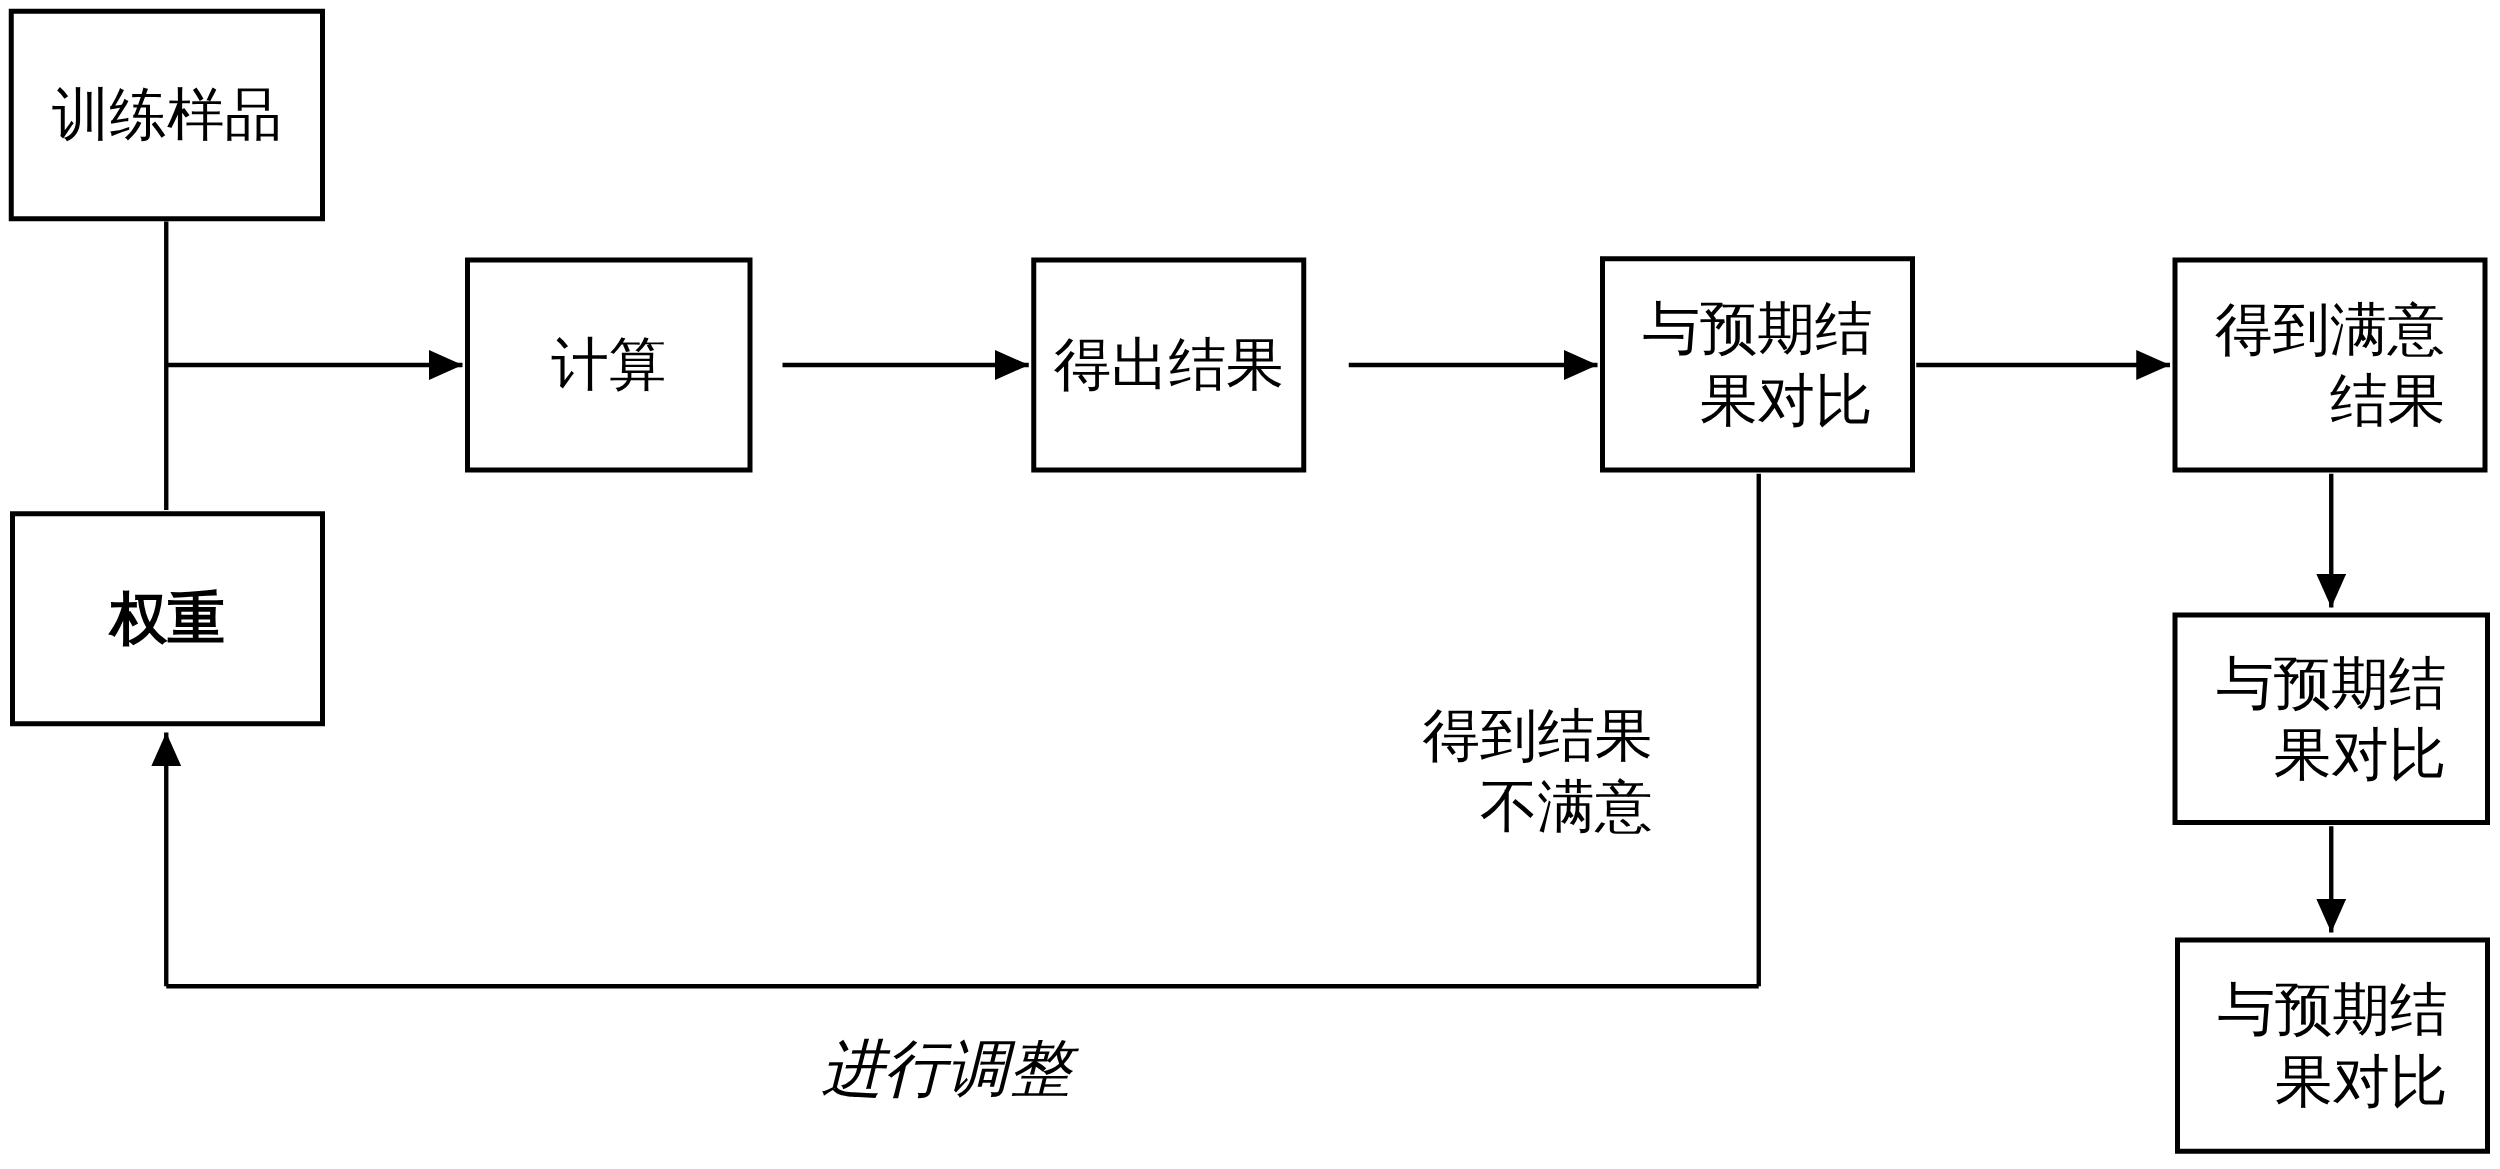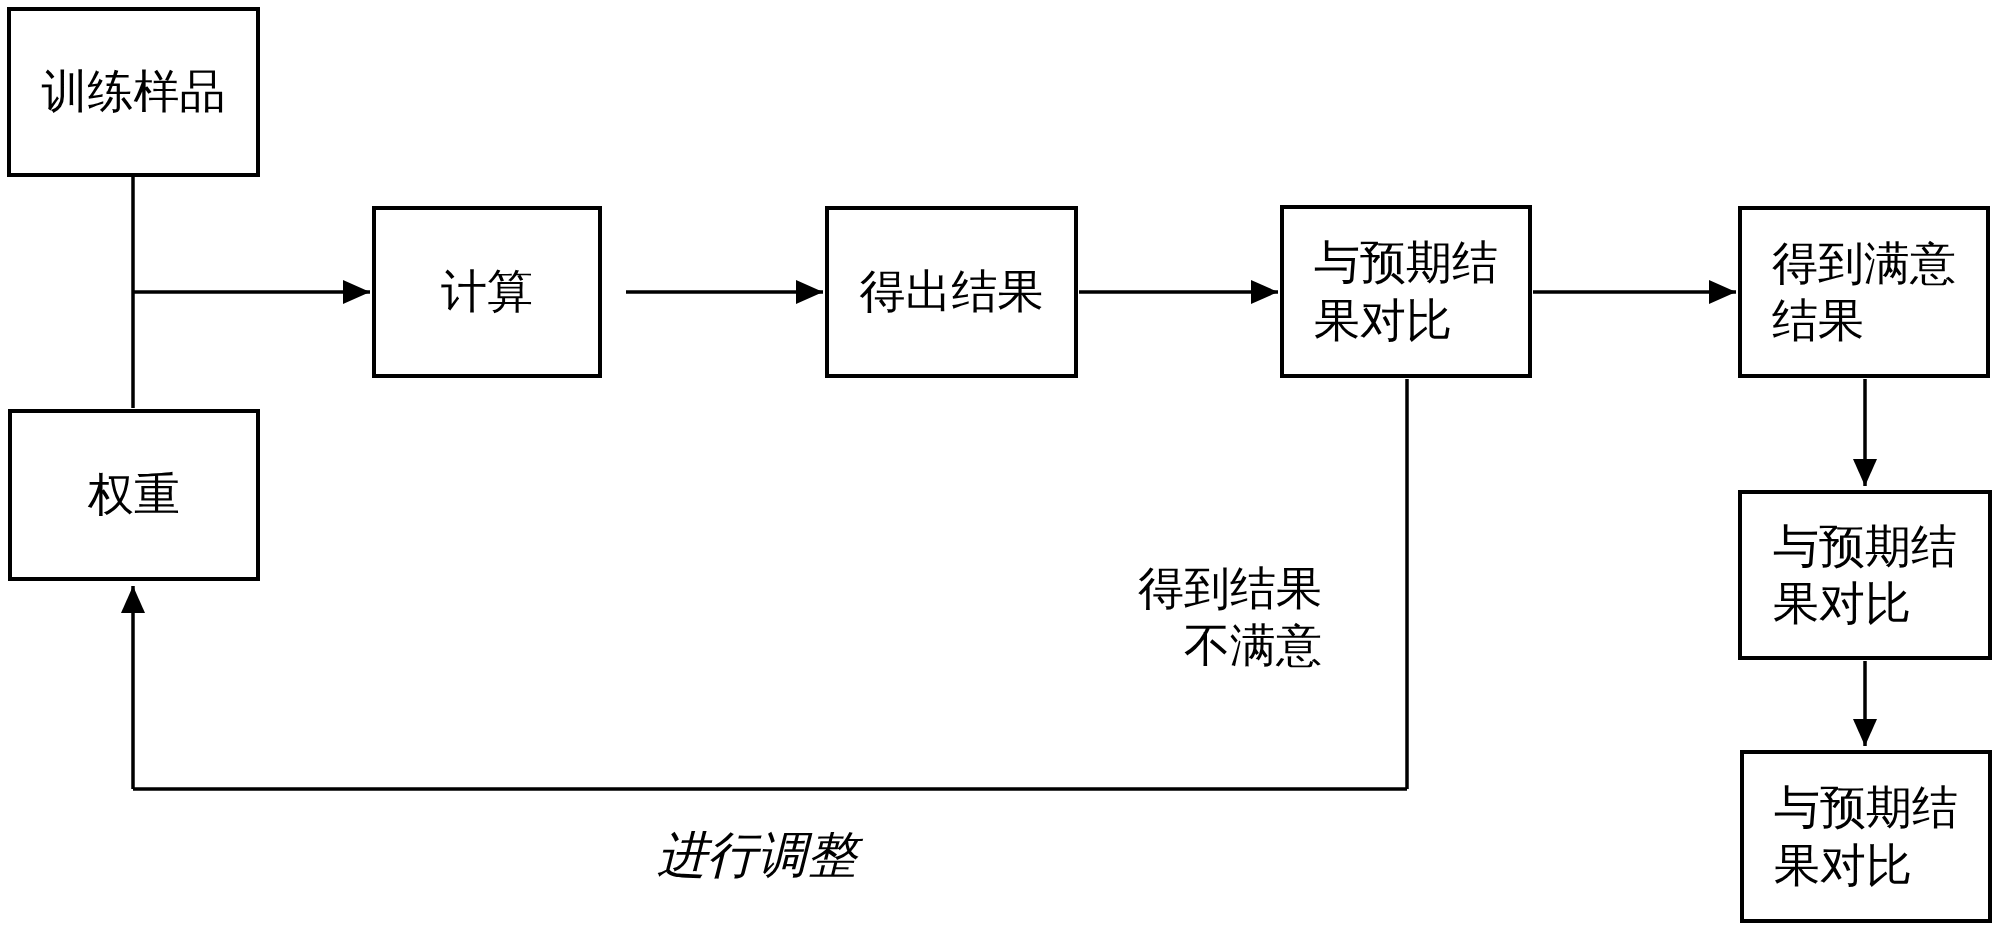--- a/index.html
+++ b/index.html
@@ -28,37 +28,37 @@
     stroke-width: 3.5;
   }
   .node {
     position: absolute;
     box-sizing: border-box;
     border: 4px solid #000000;
     background: #ffffff;
     display: flex;
     align-items: center;
     justify-content: center;
-    text-align: left;
+    text-align: right;
     font-size: 46px;
     line-height: 1.24;
     white-space: pre-line;
   }
   .edge-label {
     position: absolute;
     font-size: 46px;
     line-height: 1.24;
     white-space: pre-line;
     text-align: right;
   }
   
   #n-training  { left: 7px;    top: 7px;   width: 253px; height: 170px; }
-  #n-weights   { left: 8px;    top: 409px; width: 252px; height: 172px; }
+  #n-weights   { left: 8px;    top: 409px; width: 252px; height: 172px; font-weight: bold; }
   #n-compute   { left: 372px;  top: 206px; width: 230px; height: 172px; }
-  #n-result    { left: 825px;  top: 206px; width: 253px; height: 172px; }
+  #n-result    { left: 825px;  top: 206px; width: 220px; height: 172px; }
   #n-compare1  { left: 1280px; top: 205px; width: 252px; height: 173px; }
   #n-satisfied { left: 1738px; top: 206px; width: 252px; height: 172px; }
   #n-compare2  { left: 1738px; top: 490px; width: 254px; height: 170px; }
   #n-compare3  { left: 1740px; top: 750px; width: 252px; height: 173px; }
   
   #lbl-unsatisfied { left: 1138px; top: 560px; }
   #lbl-adjust      { left: 657px;  top: 824px; font-size: 50px; font-style: italic; }
 </style>
 </head>
 <body>

